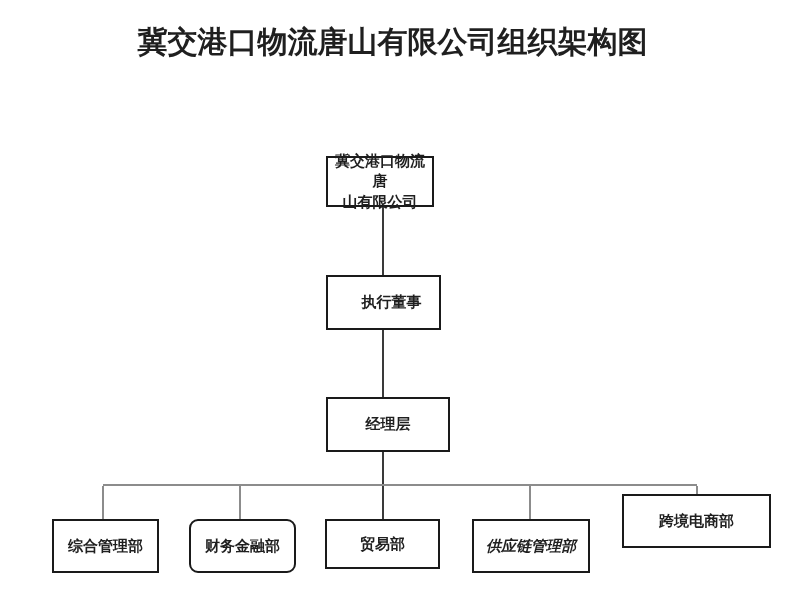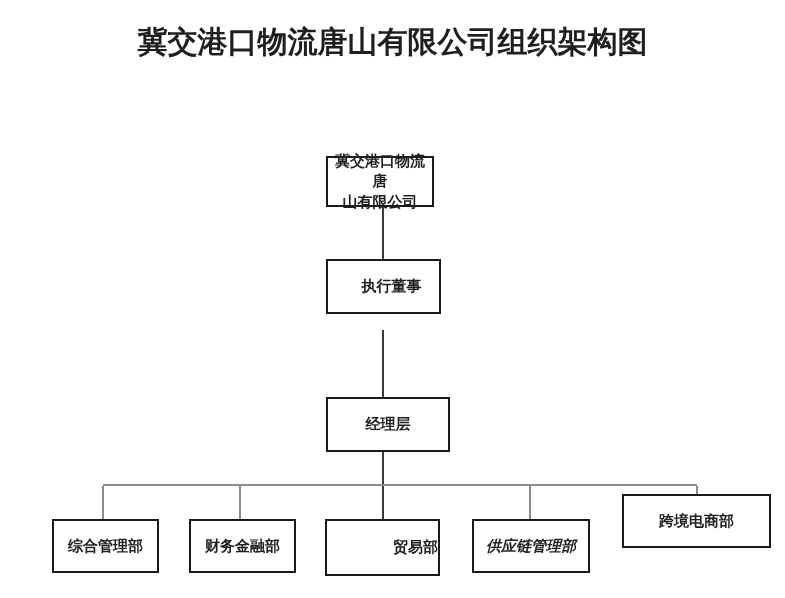--- a/index.html
+++ b/index.html
@@ -44,21 +44,21 @@
 
   <div class="page-title">冀交港口物流唐山有限公司组织架构图</div>
 
   <div class="node" style="left:326px;top:156px;width:108px;height:51px;">
     <span class="node-label">冀交港口物流唐
 山有限公司</span>
   </div>
 
   <div class="line v" style="left:382px;top:207px;height:68px;"></div>
 
-  <div class="node" style="left:326px;top:259px;width:115px;height:55px;padding-left:16px;">
+  <div class="node" style="left:326px;top:275px;width:115px;height:55px;padding-left:16px;">
     <span class="node-label">执行董事</span>
   </div>
 
   <div class="line v" style="left:382px;top:330px;height:67px;"></div>
 
   <div class="node" style="left:326px;top:397px;width:124px;height:55px;">
     <span class="node-label">经理层</span>
   </div>
 
   <div class="line v" style="left:382px;top:452px;height:67px;"></div>
@@ -67,25 +67,25 @@
 
   <div class="line stub" style="left:102px;top:486px;height:33px;"></div>
   <div class="line stub" style="left:239px;top:486px;height:33px;"></div>
   <div class="line stub" style="left:529px;top:486px;height:33px;"></div>
   <div class="line stub" style="left:696px;top:486px;height:33px;"></div>
 
   <div class="node" style="left:52px;top:519px;width:107px;height:54px;justify-content:center;">
     <span class="node-label">综合管理部</span>
   </div>
 
-  <div class="node" style="left:189px;top:519px;width:107px;height:54px;">
+  <div class="node" style="left:189px;top:519px;width:107px;height:54px;border-radius:9px;">
     <span class="node-label">财务金融部</span>
   </div>
 
-  <div class="node" style="left:325px;top:519px;width:115px;height:57px;justify-content:flex-end;">
+  <div class="node" style="left:325px;top:519px;width:115px;height:50px;">
     <span class="node-label">贸易部</span>
   </div>
 
   <div class="node" style="left:472px;top:519px;width:118px;height:54px;font-style:italic;">
     <span class="node-label">供应链管理部</span>
   </div>
 
   <div class="node" style="left:622px;top:494px;width:149px;height:54px;">
     <span class="node-label">跨境电商部</span>
   </div>

